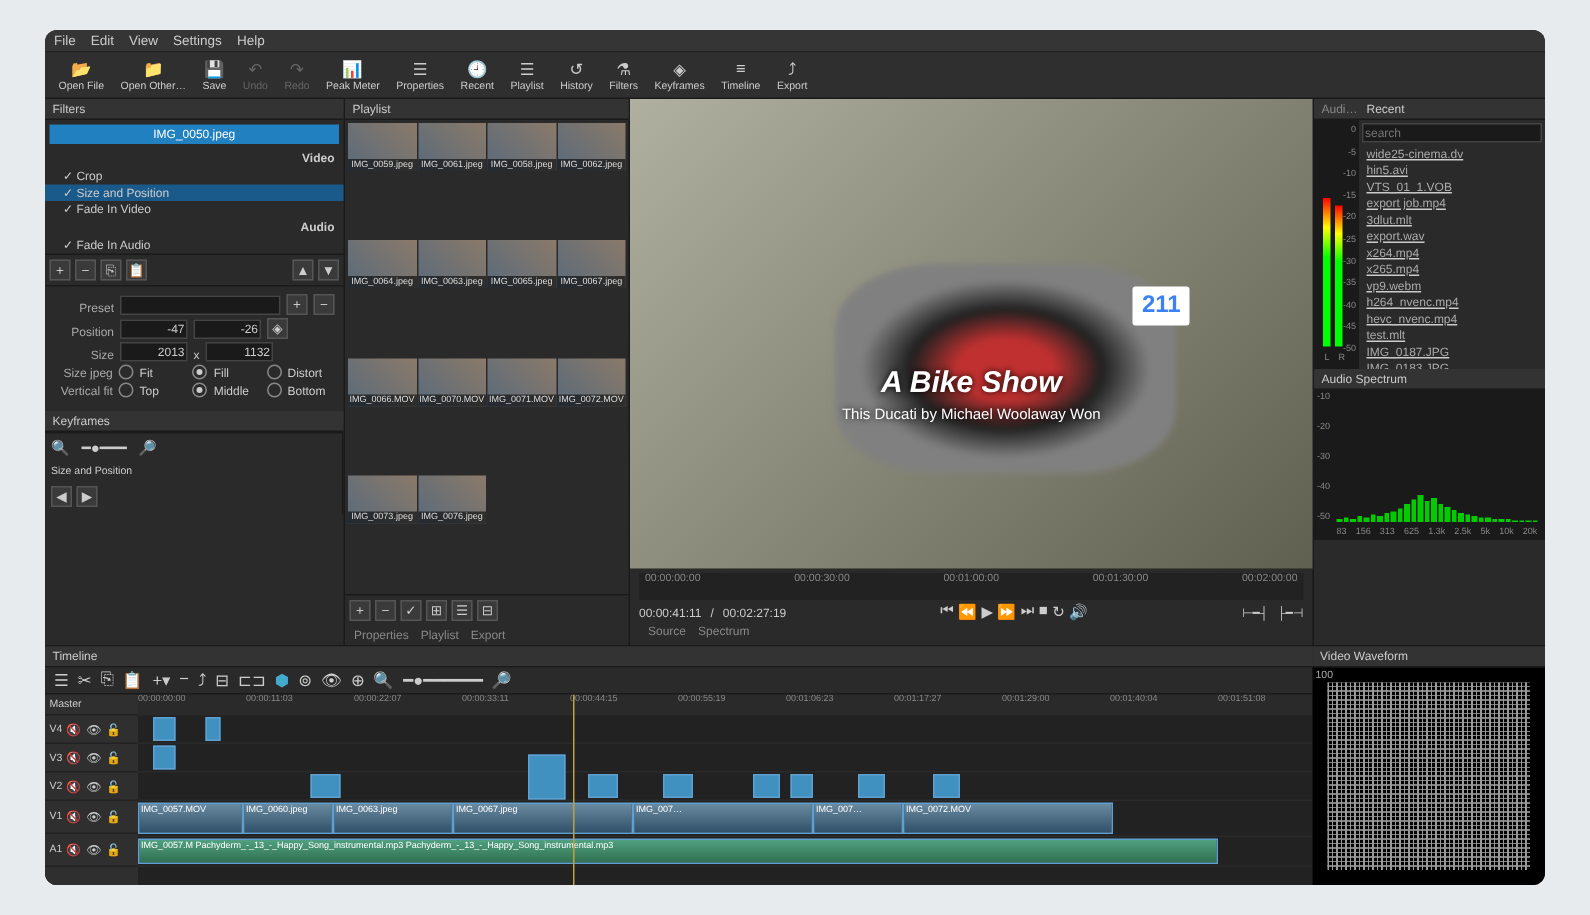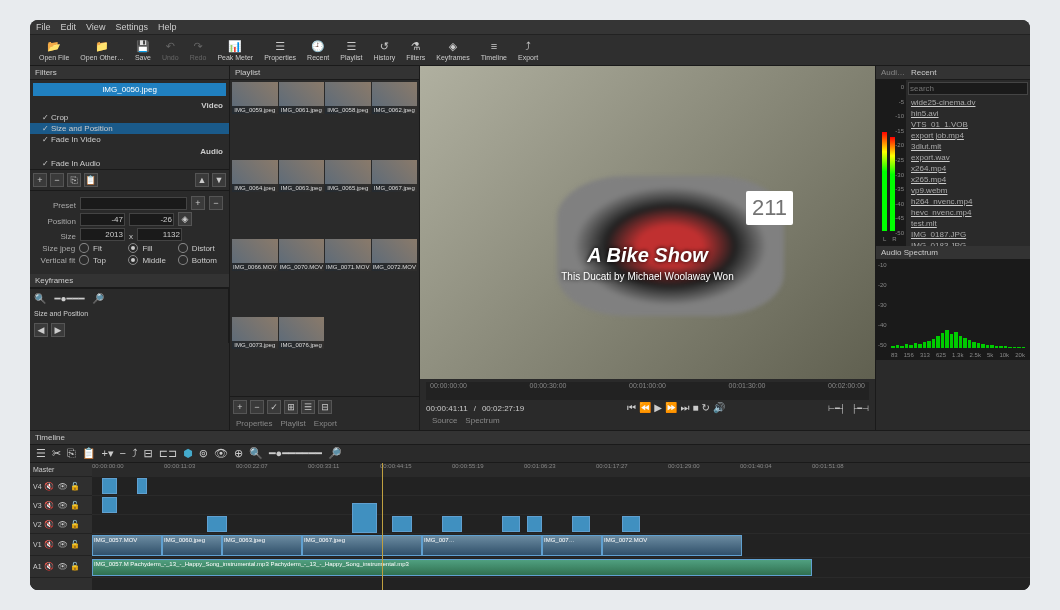--- a/index.html
+++ b/index.html
@@ -29,21 +29,21 @@
 .prow .radio.on::after { content:""; display:block; width:4px; height:4px; background:#ccc; border-radius:50%; margin:2px; }
 .center { flex:1; display:flex; flex-direction:column; }
 .center-top { flex:1; display:flex; }
 .playlist { width:190px; background:#2a2a2a; border-right:1px solid #1a1a1a; display:flex; flex-direction:column; }
 .thumbs { flex:1; display:grid; grid-template-columns:repeat(4,1fr); gap:1px; padding:2px; overflow:hidden; }
 .thumb { background:#444; position:relative; height:32px; background:linear-gradient(45deg,#5a6a7a,#8a7a6a); }
 .thumb::after { content:attr(data-lbl); position:absolute; bottom:0; left:0; right:0; font-size:6px; background:rgba(0,0,0,0.6); padding:1px; text-align:center; color:#ddd; }
 .preview { flex:1; display:flex; flex-direction:column; background:#1a1a1a; }
 .viewer { flex:1; position:relative; background:linear-gradient(135deg,#b0b0a0 0%,#909080 40%,#606050 100%); display:flex; align-items:center; justify-content:center; flex-direction:column; overflow:hidden; }
 .viewer::before { content:""; position:absolute; left:30%; top:35%; width:50%; height:45%; background:radial-gradient(ellipse,#c03030 20%,#202020 40%,#808080 60%); border-radius:30%; filter:blur(2px); }
-.plate { position:absolute; right:18%; top:40%; background:#fff; color:#737373; font-weight:normal; padding:4px 6px; font-size:22px; border-radius:2px; }
+.plate { position:absolute; right:18%; top:40%; background:#fff; color:#3b82f6; font-weight:bold; padding:4px 6px; font-size:16px; border-radius:2px; }
 .ov-title { position:relative; color:#fff; font-size:20px; font-weight:bold; margin-top:80px; text-shadow:0 0 4px #000; font-style:italic; }
 .ov-sub { position:relative; color:#fff; font-size:10px; margin-top:4px; text-shadow:0 0 4px #000; }
 .transport { padding:3px 6px; background:#2a2a2a; }
 .ruler { height:18px; background:#222; position:relative; display:flex; justify-content:space-between; padding:0 4px; font-size:7px; color:#888; align-items:flex-start; }
 .tctrls { display:flex; align-items:center; gap:6px; margin-top:2px; font-size:8px; }
 .tctrls .pb { display:flex; gap:3px; }
 .pb span { cursor:pointer; font-size:10px; }
 .tabz { display:flex; gap:8px; padding:2px 6px; font-size:8px; color:#888; }
 .right { width:155px; background:#2a2a2a; display:flex; flex-direction:column; border-left:1px solid #1a1a1a; }
 .meter { width:30px; background:#1a1a1a; position:relative; display:flex; flex-direction:column; justify-content:space-between; padding:4px 2px; font-size:6px; color:#888; text-align:right; }
@@ -515,15 +515,21 @@
             <div class="clip v" style="left:450px;width:60px">IMG_007…</div>
             <div class="clip v" style="left:510px;width:140px">IMG_0072.MOV</div>
           </div>
           <div class="tl-row" id="tr-a1" style="height:20px">
             <div class="clip a" style="left:0;width:720px">IMG_0057.M Pachyderm_-_13_-_Happy_Song_instrumental.mp3        Pachyderm_-_13_-_Happy_Song_instrumental.mp3</div>
           </div>
           <div class="playhead"></div>
         </div>
       </div>
     </div>
+    <div style="width:155px;display:flex;flex-direction:column">
+      <div class="panel-hdr">Video Waveform</div>
+      <div class="waveform" style="flex:1">
+        <span style="position:absolute;top:2px;left:2px;font-size:7px;color:#aaa;z-index:1">100</span>
+      </div>
+    </div>
   </div>
 
 </div>
 
 </body></html>

